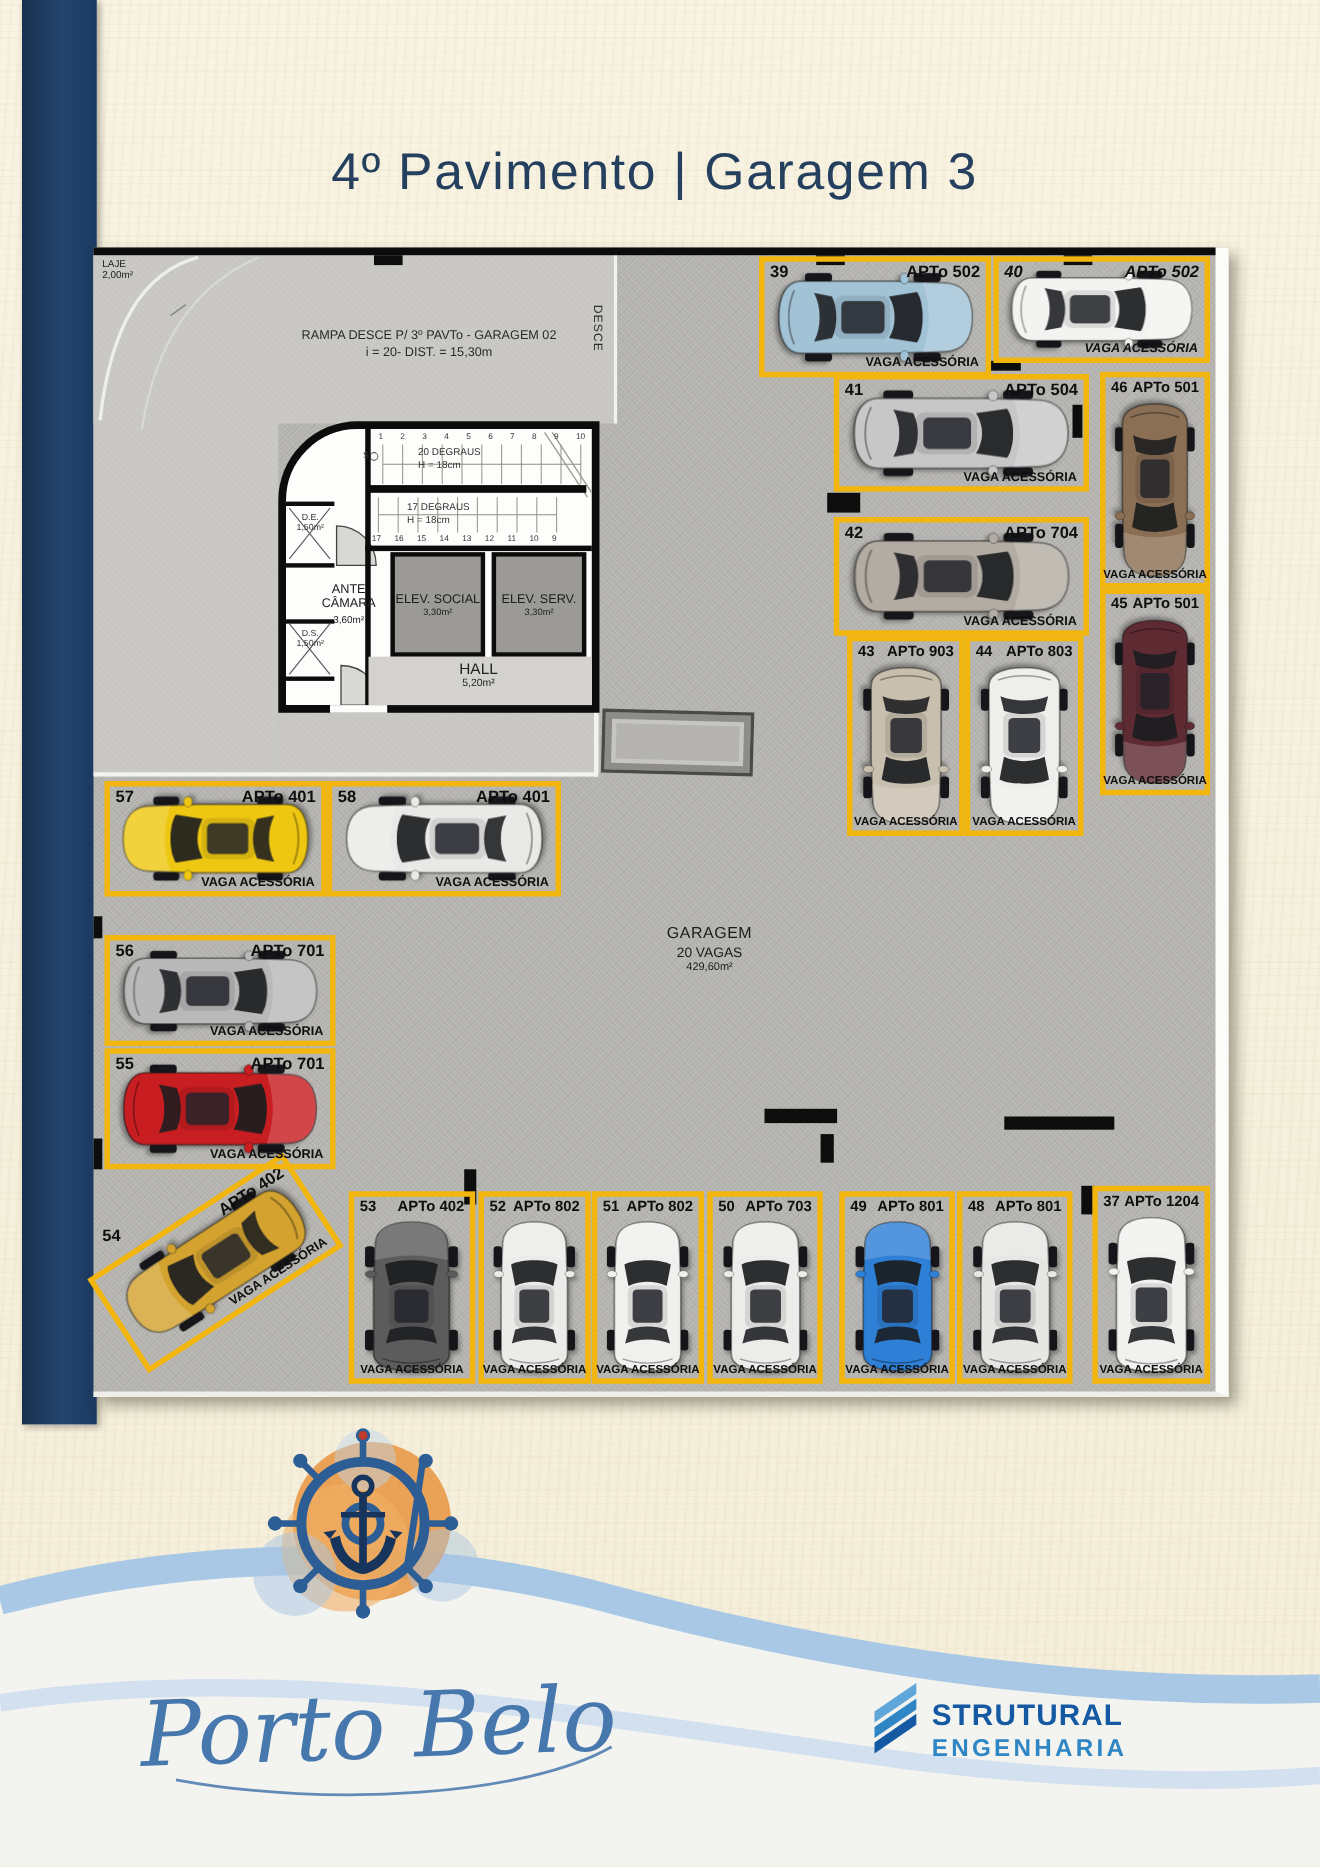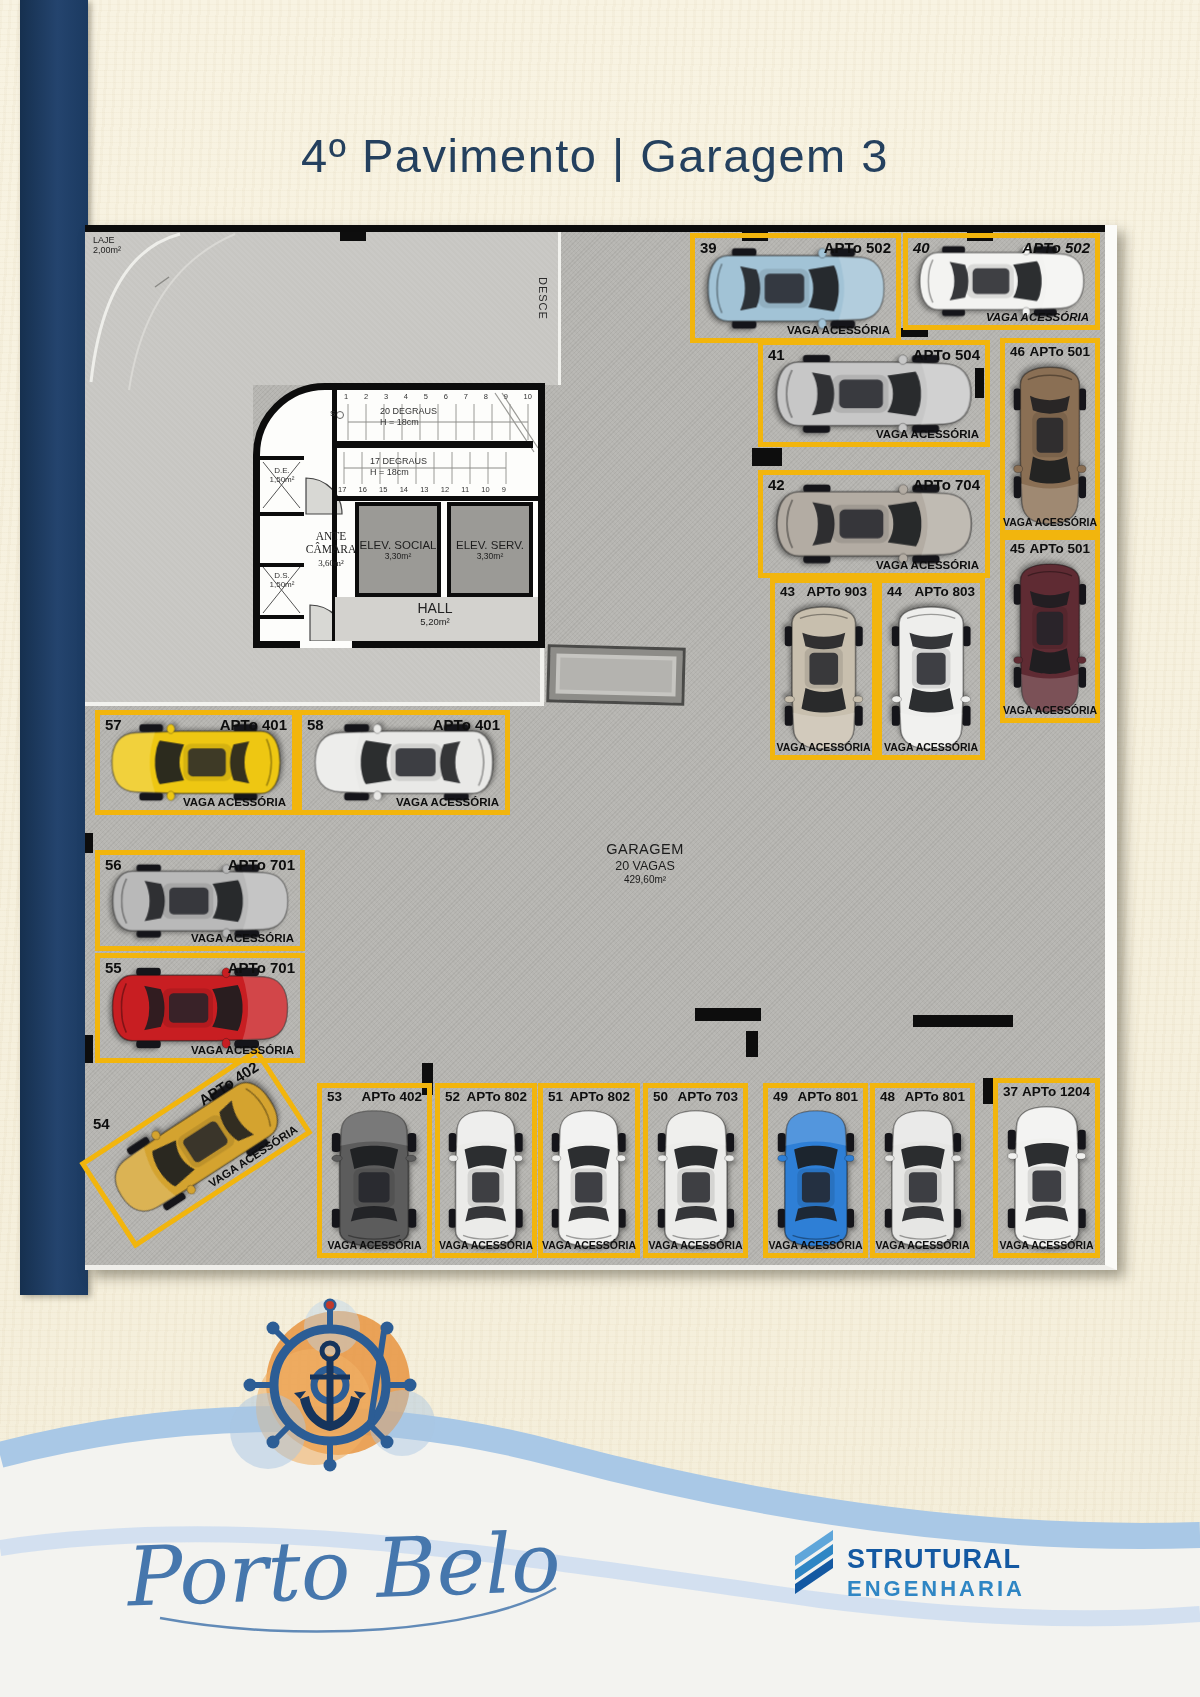--- a/index.html
+++ b/index.html
@@ -47,21 +47,21 @@
   .landing{position:absolute;left:76px;top:51px;width:197px;height:7px;background:#0c0c0c;}
   .elev{position:absolute;box-sizing:border-box;border:4px solid #0c0c0c;background:#9b9a96;
     display:flex;flex-direction:column;align-items:center;justify-content:center;}
   .elev .e1{font-size:11.5px;color:#1d1d1d;}
   .elev .e2{font-size:8.5px;color:#1d1d1d;}
   .hallfloor{position:absolute;left:75px;top:207px;width:203px;height:44px;background:#d3d2ce;}
   .hall-lbl{position:absolute;left:120px;top:210px;width:110px;text-align:center;color:#222;}
   .hall-lbl .h1{font-size:14px;}
   .hall-lbl .h2{font-size:9.5px;}
   .smallroom{position:absolute;font-size:8px;line-height:9px;color:#333;text-align:center;}
-  .ante{position:absolute;left:36px;top:140px;width:70px;text-align:center;color:#222;font-family:Liberation Serif, serif;}
+  .ante{position:absolute;left:22px;top:140px;width:70px;text-align:center;color:#222;}
   .ante .a1{font-size:11.5px;line-height:13px;}
   .ante .a3{font-size:9px;margin-top:2px;}
   .gap{position:absolute;background:#fdfdfb;}
   
   .spot{position:absolute;border:5px solid #f2b50d;box-sizing:border-box;}
   .spot .lr{position:absolute;top:1px;left:5px;right:5px;display:flex;justify-content:space-between;
     font-weight:bold;font-size:15px;color:#0e0e0e;z-index:3;}
   .spot.v .lr{font-size:13.5px;}
   .spot .vaga{position:absolute;bottom:2px;right:6px;font-weight:bold;font-size:11.5px;color:#0e0e0e;z-index:3;white-space:nowrap;}
   .spot.v .vaga{right:50%;transform:translateX(50%);font-size:10.5px;}
@@ -92,20 +92,24 @@
   </svg>
   <div class="whiteline" style="left:0;top:477px;width:458px;height:4px;"></div>
   <div class="whiteline" style="left:455px;top:385px;width:4px;height:96px;"></div>
   <div class="whiteline" style="left:473px;top:7px;width:3px;height:153px;"></div>
 
   <div class="wall-top"></div>
 
   <div class="laje">
     <div>LAJE</div>
       <div>2,00m²</div>
+  </div>
+  <div class="ramp-text">
+    <div>RAMPA DESCE P/ 3º PAVTo - GARAGEM 02</div>
+      <div>i = 20- DIST. = 15,30m</div>
   </div>
   <div class="desce">DESCE</div>
 
   <div class="core">
     <svg width="278" height="251" viewBox="0 0 278 251" style="position:absolute;left:0;top:0;">
       <g stroke="#9a9a96" stroke-width="1">
         <path d="M88,14 V50 M106,14 V50 M124,14 V50 M142,14 V50 M160,14 V50 M178,14 V50 M196,14 V50 M214,14 V50 M232,14 V50 M250,14 V50 M268,14 V50"></path>
         <path d="M84,62 V94 M102,62 V94 M120,62 V94 M138,62 V94 M156,62 V94 M174,62 V94 M192,62 V94 M210,62 V94 M228,62 V94 M246,62 V94"></path>
       </g>
       <g stroke="#8c8c88" stroke-width="1">

